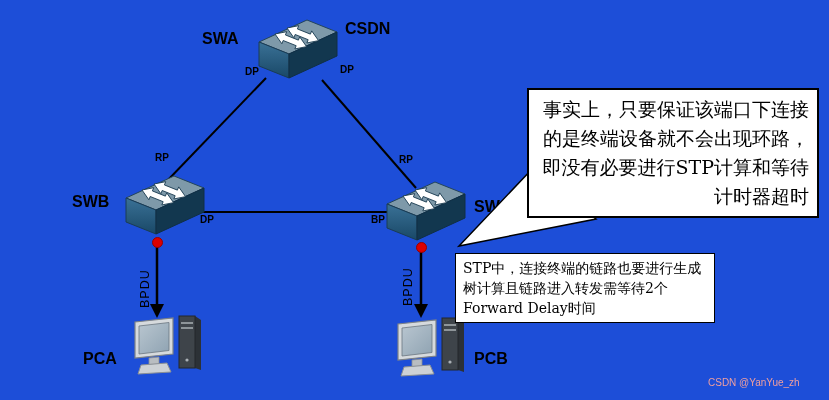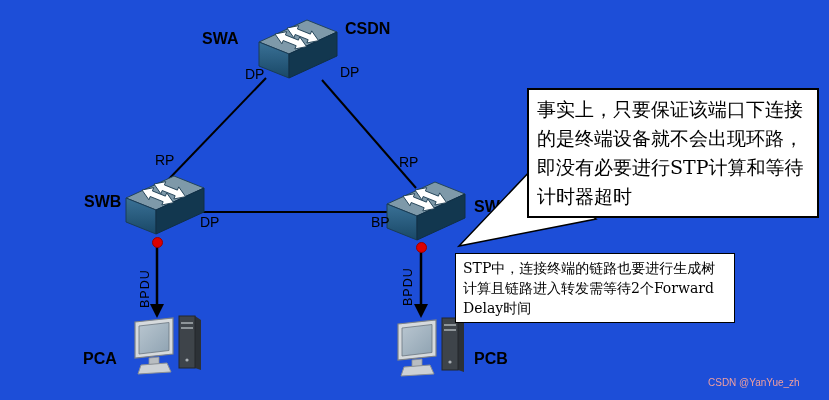--- a/index.html
+++ b/index.html
@@ -2,30 +2,30 @@
 <html><head>
 <meta charset="utf-8">
 <style>
   html,body{margin:0;padding:0;background:#fff;}
   .stage{position:relative;width:829px;height:400px;background:#1d4ed8;overflow:hidden;
          font-family:"Liberation Sans", sans-serif;}
   .layer{position:absolute;left:0;top:0;z-index:1;}
   .layer.tail{z-index:4;}
   .icon{position:absolute;z-index:2;}
   .node-label{position:absolute;z-index:3;font-weight:bold;font-size:16px;color:#000;white-space:nowrap;}
-  .port-label{position:absolute;z-index:3;font-size:14px;color:#000;white-space:nowrap;}
+  .port-label{position:absolute;z-index:3;font-size:10px;color:#000;white-space:nowrap;font-weight:bold;}
   .bpdu-label{position:absolute;z-index:3;font-size:12.5px;color:#000;white-space:nowrap;
               transform-origin:0 0;transform:rotate(-90deg);letter-spacing:1px;}
   .red-dot{position:absolute;z-index:3;width:11px;height:11px;border-radius:50%;
            background:#dd0000;border:1px solid #990000;box-sizing:border-box;}
   .callout{position:absolute;z-index:5;background:#ffffff;color:#000;
            font-family:"DejaVu Serif","Liberation Serif",serif;}
   .callout.main{left:527px;top:88px;width:292px;border:2px solid #000;
-                padding:5px 8px;font-size:19px;line-height:29px;box-sizing:border-box;}
-  .callout.secondary{left:455px;top:253px;width:280px;border:1.5px solid #000;
+                padding:5px 8px;font-size:19px;line-height:29px;box-sizing:border-box;text-align:right;}
+  .callout.secondary{left:455px;top:253px;width:260px;border:1.5px solid #000;
                 padding:4px 7px;font-size:14px;line-height:20px;box-sizing:border-box;}
   .watermark{position:absolute;z-index:6;left:708px;top:377px;font-size:10px;color:#ef9f9f;white-space:nowrap;}
 </style>
 </head>
 <body>
 
 <div class="stage">
 
   <svg width="0" height="0" style="position:absolute">
     <defs>
@@ -84,21 +84,21 @@
     </svg>
   <svg class="icon" style="left:396px;top:316px" width="72" height="72">
       <use href="#pc-icon"></use>
     </svg>
 
   <div class="red-dot" style="left:152px;top:237px"></div>
   <div class="red-dot" style="left:416px;top:242px"></div>
 
   <div class="node-label" style="left:202px;top:30px">SWA</div>
   <div class="node-label" style="left:345px;top:20px">CSDN</div>
-  <div class="node-label" style="left:84px;top:193px">SWB</div>
+  <div class="node-label" style="left:72px;top:193px">SWB</div>
   <div class="node-label" style="left:474px;top:198px">SWC</div>
   <div class="node-label" style="left:83px;top:350px">PCA</div>
   <div class="node-label" style="left:474px;top:350px">PCB</div>
 
   <div class="port-label" style="left:245px;top:66px">DP</div>
   <div class="port-label" style="left:340px;top:64px">DP</div>
   <div class="port-label" style="left:155px;top:152px">RP</div>
   <div class="port-label" style="left:399px;top:154px">RP</div>
   <div class="port-label" style="left:200px;top:214px">DP</div>
   <div class="port-label" style="left:371px;top:214px">BP</div>

